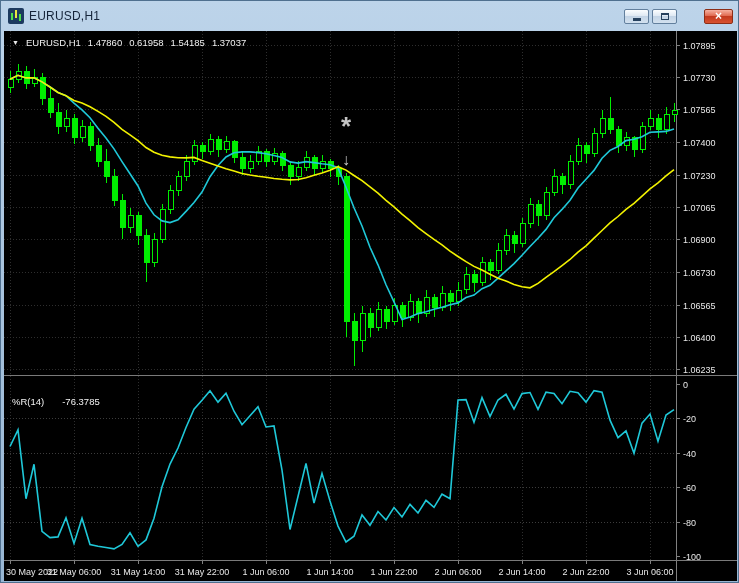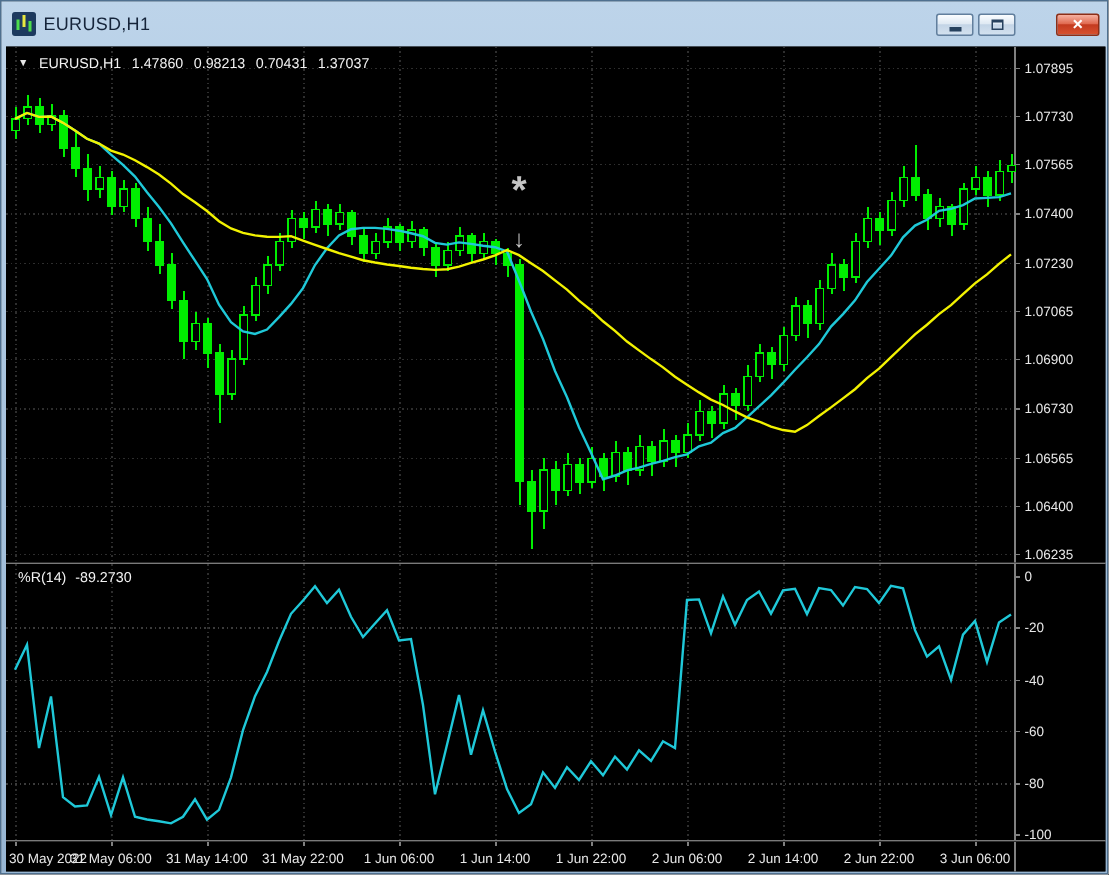--- a/index.html
+++ b/index.html
@@ -17,21 +17,21 @@
   .glyph-max{width:8px;height:7px;border:1px solid #26415e;border-top-width:2px;box-sizing:border-box;background:transparent;}
   .wbtn.close{width:29px;margin-left:27px;
     background:linear-gradient(180deg,#f6b1a1 0%,#e06a50 45%,#c33a1f 50%,#d8512f 100%);
     border-color:#8c2e17;color:#fff;font-size:12px;font-weight:bold;line-height:12px;}
   .client{position:absolute;left:3px;top:30px;width:733px;height:550px;background:#000;}
   .panel{position:relative;}
   .divider{height:1px;background:#7a7a7a;}
   svg{display:block;}
   .ohlc-header{position:absolute;left:8px;top:6px;color:#f2f2f2;font-size:9.5px;display:flex;gap:7px;align-items:center;white-space:nowrap;}
   .ohlc-header .tri{font-size:7px;color:#e8e8e8;}
-  .ind-header{position:absolute;left:8px;top:4px;color:#f2f2f2;font-size:9.5px;display:flex;gap:6px;white-space:nowrap;}
+  .ind-header{position:absolute;left:8px;top:20px;color:#f2f2f2;font-size:9.5px;display:flex;gap:18px;white-space:nowrap;}
 </style>
 </head>
 <body>
 
 <div class="window">
   <div class="titlebar">
     <span class="app-icon">
       <svg width="16" height="16" viewBox="0 0 16 16">
         <rect x="0" y="0" width="16" height="16" rx="2" fill="#1d3a5f"></rect>
         <rect x="3" y="5" width="2" height="7" fill="#4cdd4c"></rect>
@@ -272,22 +272,22 @@
           <rect x="668" y="79.4" width="5" height="3.9" fill="#000000" stroke="#00ee00" shape-rendering="crispEdges"></rect>
           <polyline points="6,48.2 14,44.3 22,46.9 30,46.7 38,50.9 46,56.0 54,61.5 62,64.7 70,72.1 78,78.9 86,86.7 94,97.2 102,107.0 110,117.9 118,130.6 126,142.8 134,155.0 142,172.1 150,183.8 158,189.9 166,191.6 174,188.7 182,180.4 190,171.6 198,161.1 206,145.7 214,134.5 222,126.0 230,121.8 238,120.9 246,120.9 254,121.6 262,122.8 270,124.5 278,126.5 286,130.9 294,132.1 302,130.6 310,131.6 318,132.8 326,133.8 334,136.7 342,156.2 350,176.7 358,195.0 366,216.3 374,233.8 382,253.8 390,270.9 398,288.5 406,286.0 414,282.6 422,280.7 430,278.2 438,276.3 446,273.8 454,271.9 462,266.5 470,264.1 478,257.7 486,254.3 494,247.2 502,239.9 510,232.6 518,224.3 526,215.5 534,207.2 542,198.4 550,186.7 558,178.4 566,169.2 574,157.0 582,148.2 590,139.4 598,127.2 606,119.4 614,115.5 622,109.6 630,108.2 638,105.7 646,101.3 654,100.9 662,100.4 670,97.9" fill="none" stroke="#1fc8d8" stroke-width="1.6"></polyline>
           <polyline points="6,48.2 14,44.3 22,46.9 30,46.7 38,50.9 46,56.0 54,61.5 62,64.7 70,69.4 78,72.0 86,75.8 94,80.4 102,85.4 110,91.4 118,98.4 126,103.8 134,109.7 142,116.5 150,121.3 158,124.2 166,125.9 174,126.8 182,126.9 190,126.4 198,129.4 206,132.2 214,135.0 222,137.7 230,140.1 238,142.5 246,144.0 254,145.3 262,146.3 270,147.5 278,148.3 286,148.9 294,148.5 302,146.7 310,144.3 318,142.0 326,139.2 334,135.7 342,139.1 350,144.5 358,149.7 366,155.9 374,162.1 382,169.4 390,175.8 398,183.2 406,189.6 414,196.7 422,202.6 430,208.4 438,213.9 446,220.2 454,225.5 462,230.6 470,235.4 478,239.0 486,243.3 494,247.2 502,250.0 510,253.4 518,255.7 526,256.8 534,252.4 542,246.3 550,240.6 558,234.6 566,228.5 574,221.1 582,214.8 590,207.1 598,199.5 606,191.9 614,185.5 622,178.4 630,172.4 638,165.1 646,157.9 654,151.9 662,144.9 670,138.6" fill="none" stroke="#f2f200" stroke-width="1.6"></polyline>
           <text x="342" y="104.1" text-anchor="middle" font-family="Liberation Sans, sans-serif" font-size="26" font-weight="bold" fill="#c4c4c4">*</text>
           <text x="342" y="133.8" text-anchor="middle" font-family="Liberation Sans, sans-serif" font-size="16" font-weight="bold" fill="#c4c4c4">↓</text>
         </svg>
       <div class="ohlc-header">
         <span class="tri">▼</span>
         <span>EURUSD,H1</span>
         <span>1.47860</span>
-        <span>0.98213</span>
-        <span>0.70431</span>
+        <span>0.61958</span>
+        <span>1.54185</span>
         <span>1.37037</span>
       </div>
     </div>
     <div class="divider"></div>
     <div class="panel">
       <svg id="ind-plot" width="733" height="184">
           <rect width="733" height="184" fill="#000000"></rect>
           <line x1="6.5" y1="0" x2="6.5" y2="184" stroke="#2e2e2e" stroke-dasharray="1 2" shape-rendering="crispEdges"></line>
           <line x1="70.5" y1="0" x2="70.5" y2="184" stroke="#2e2e2e" stroke-dasharray="1 2" shape-rendering="crispEdges"></line>
           <line x1="134.5" y1="0" x2="134.5" y2="184" stroke="#2e2e2e" stroke-dasharray="1 2" shape-rendering="crispEdges"></line>
@@ -313,21 +313,21 @@
           <text x="679" y="114.5" font-family="Liberation Sans, sans-serif" font-size="9" fill="#e8e8e8">-60</text>
           <line x1="672" y1="146.5" x2="676" y2="146.5" stroke="#808080" shape-rendering="crispEdges"></line>
           <text x="679" y="149.5" font-family="Liberation Sans, sans-serif" font-size="9" fill="#e8e8e8">-80</text>
           <line x1="672" y1="180.5" x2="676" y2="180.5" stroke="#808080" shape-rendering="crispEdges"></line>
           <text x="679" y="183.5" font-family="Liberation Sans, sans-serif" font-size="9" fill="#e8e8e8">-100</text>
           <line x1="672.5" y1="0" x2="672.5" y2="184" stroke="#808080" shape-rendering="crispEdges"></line>
           <polyline points="6,70.5 14,53.9 22,122.7 30,88.3 38,155.4 46,161.6 54,160.9 62,141.8 70,167.4 78,142.2 86,168.5 94,170.3 102,171.5 110,172.9 118,168.5 126,156.8 134,170.4 142,163.9 150,142.2 158,110.8 166,88.1 174,72.0 182,51.5 190,33.2 198,24.3 206,14.8 214,26.1 222,17.1 230,35.2 238,48.7 246,39.7 254,30.8 262,51.0 270,50.0 278,94.0 286,153.5 294,120.5 302,87.4 310,127.1 318,97.4 326,125.0 334,150.1 342,166.0 350,160.2 358,138.9 366,149.3 374,135.5 382,144.0 390,131.5 398,140.9 406,128.4 414,137.0 422,124.3 430,131.3 438,118.2 446,122.7 454,24.0 462,23.6 470,46.2 478,21.6 486,40.5 494,24.0 502,18.3 510,33.1 518,17.6 526,16.5 534,33.4 542,16.1 550,17.4 558,27.7 566,15.3 574,16.7 582,26.1 590,14.6 598,16.2 606,44.1 614,61.7 622,54.9 630,77.3 638,47.1 646,38.0 654,65.3 662,39.0 670,33.6" fill="none" stroke="#1fc8d8" stroke-width="1.6"></polyline>
         </svg>
       <div class="ind-header">
         <span>%R(14)</span>
-        <span>-89.2730</span>
+        <span>-76.3785</span>
       </div>
     </div>
     <div class="divider"></div>
     <svg id="time-axis" width="733" height="20">
         <rect width="733" height="20" fill="#000000"></rect>
         <line x1="672.5" y1="0" x2="672.5" y2="20" stroke="#808080" shape-rendering="crispEdges"></line>
         <line x1="6.5" y1="0" x2="6.5" y2="3" stroke="#808080" shape-rendering="crispEdges"></line>
         <text x="2" y="14" font-family="Liberation Sans, sans-serif" font-size="9" fill="#e8e8e8">30 May 2022</text>
         <line x1="70.5" y1="0" x2="70.5" y2="3" stroke="#808080" shape-rendering="crispEdges"></line>
         <text x="70" y="14" text-anchor="middle" font-family="Liberation Sans, sans-serif" font-size="9" fill="#e8e8e8">31 May 06:00</text>

